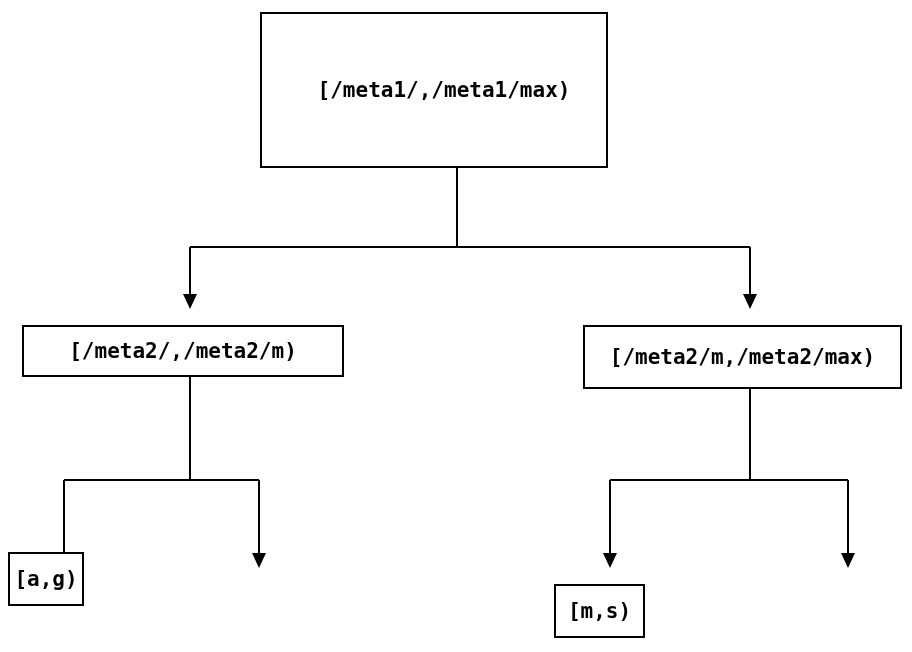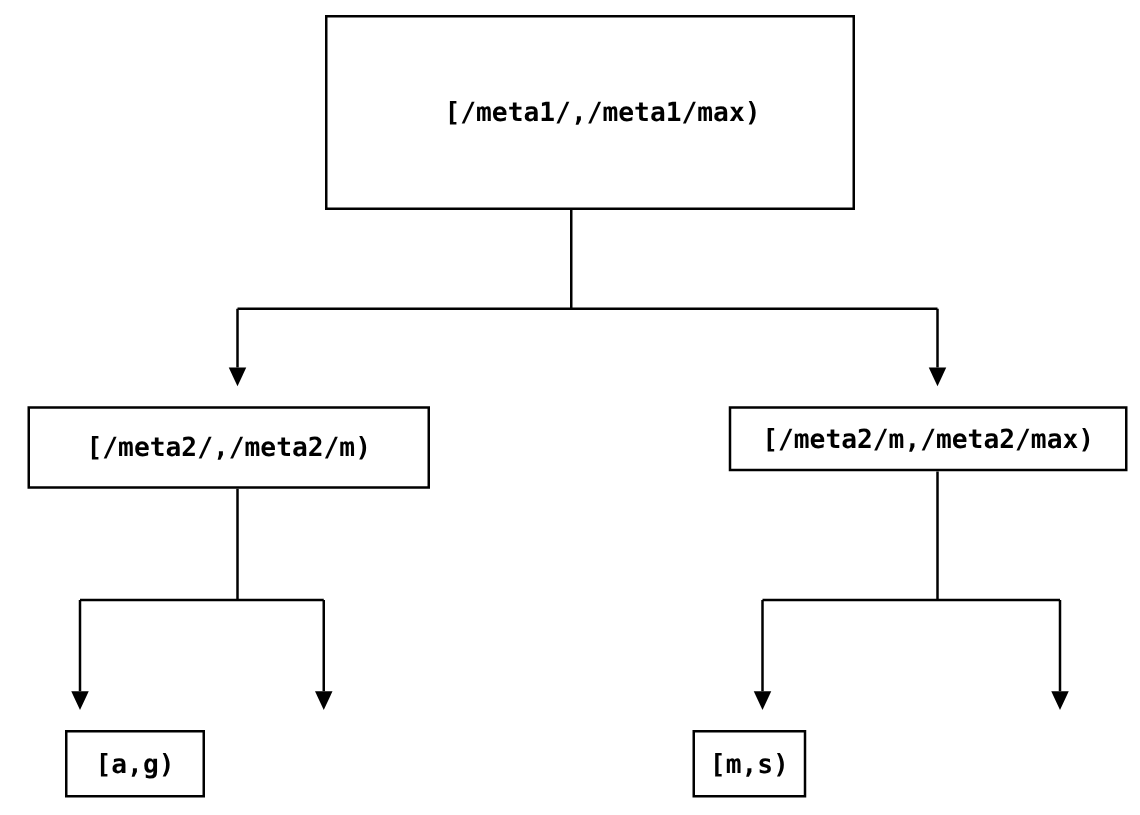--- a/index.html
+++ b/index.html
@@ -30,24 +30,24 @@
     background: #ffffff;
     color: #000000;
     display: flex;
     align-items: center;
     justify-content: center;
     font-size: 21px;
     font-weight: bold;
     letter-spacing: 0;
     white-space: nowrap;
   }
-  .node-root   { left: 260px; top: 12px;  width: 424px; height: 156px; padding-left: 20px; }
-  .node-left   { left: 22px;  top: 325px; width: 322px; height: 66px;  }
-  .node-right  { left: 583px; top: 325px; width: 319px; height: 52px;  }
-  .leaf-1      { left: 8px;   top: 584px; width: 112px;  height: 54px; margin-left: 44px;  }
+  .node-root   { left: 260px; top: 12px;  width: 348px; height: 156px; padding-left: 20px; }
+  .node-left   { left: 22px;  top: 325px; width: 322px; height: 52px;  }
+  .node-right  { left: 583px; top: 325px; width: 319px; height: 64px;  }
+  .leaf-1      { left: 8px;   top: 552px; width: 76px;  height: 54px;  }
   .leaf-2      { left: 204px; top: 584px; width: 99px;  height: 54px;  }
   .leaf-3      { left: 554px; top: 584px; width: 91px;  height: 54px;  }
   .leaf-4      { left: 778px; top: 584px; width: 121px; height: 54px;  }
   .edge {
     stroke: #000000;
     stroke-width: 2;
     fill: none;
   }
   .arrowhead {
     fill: #000000;

